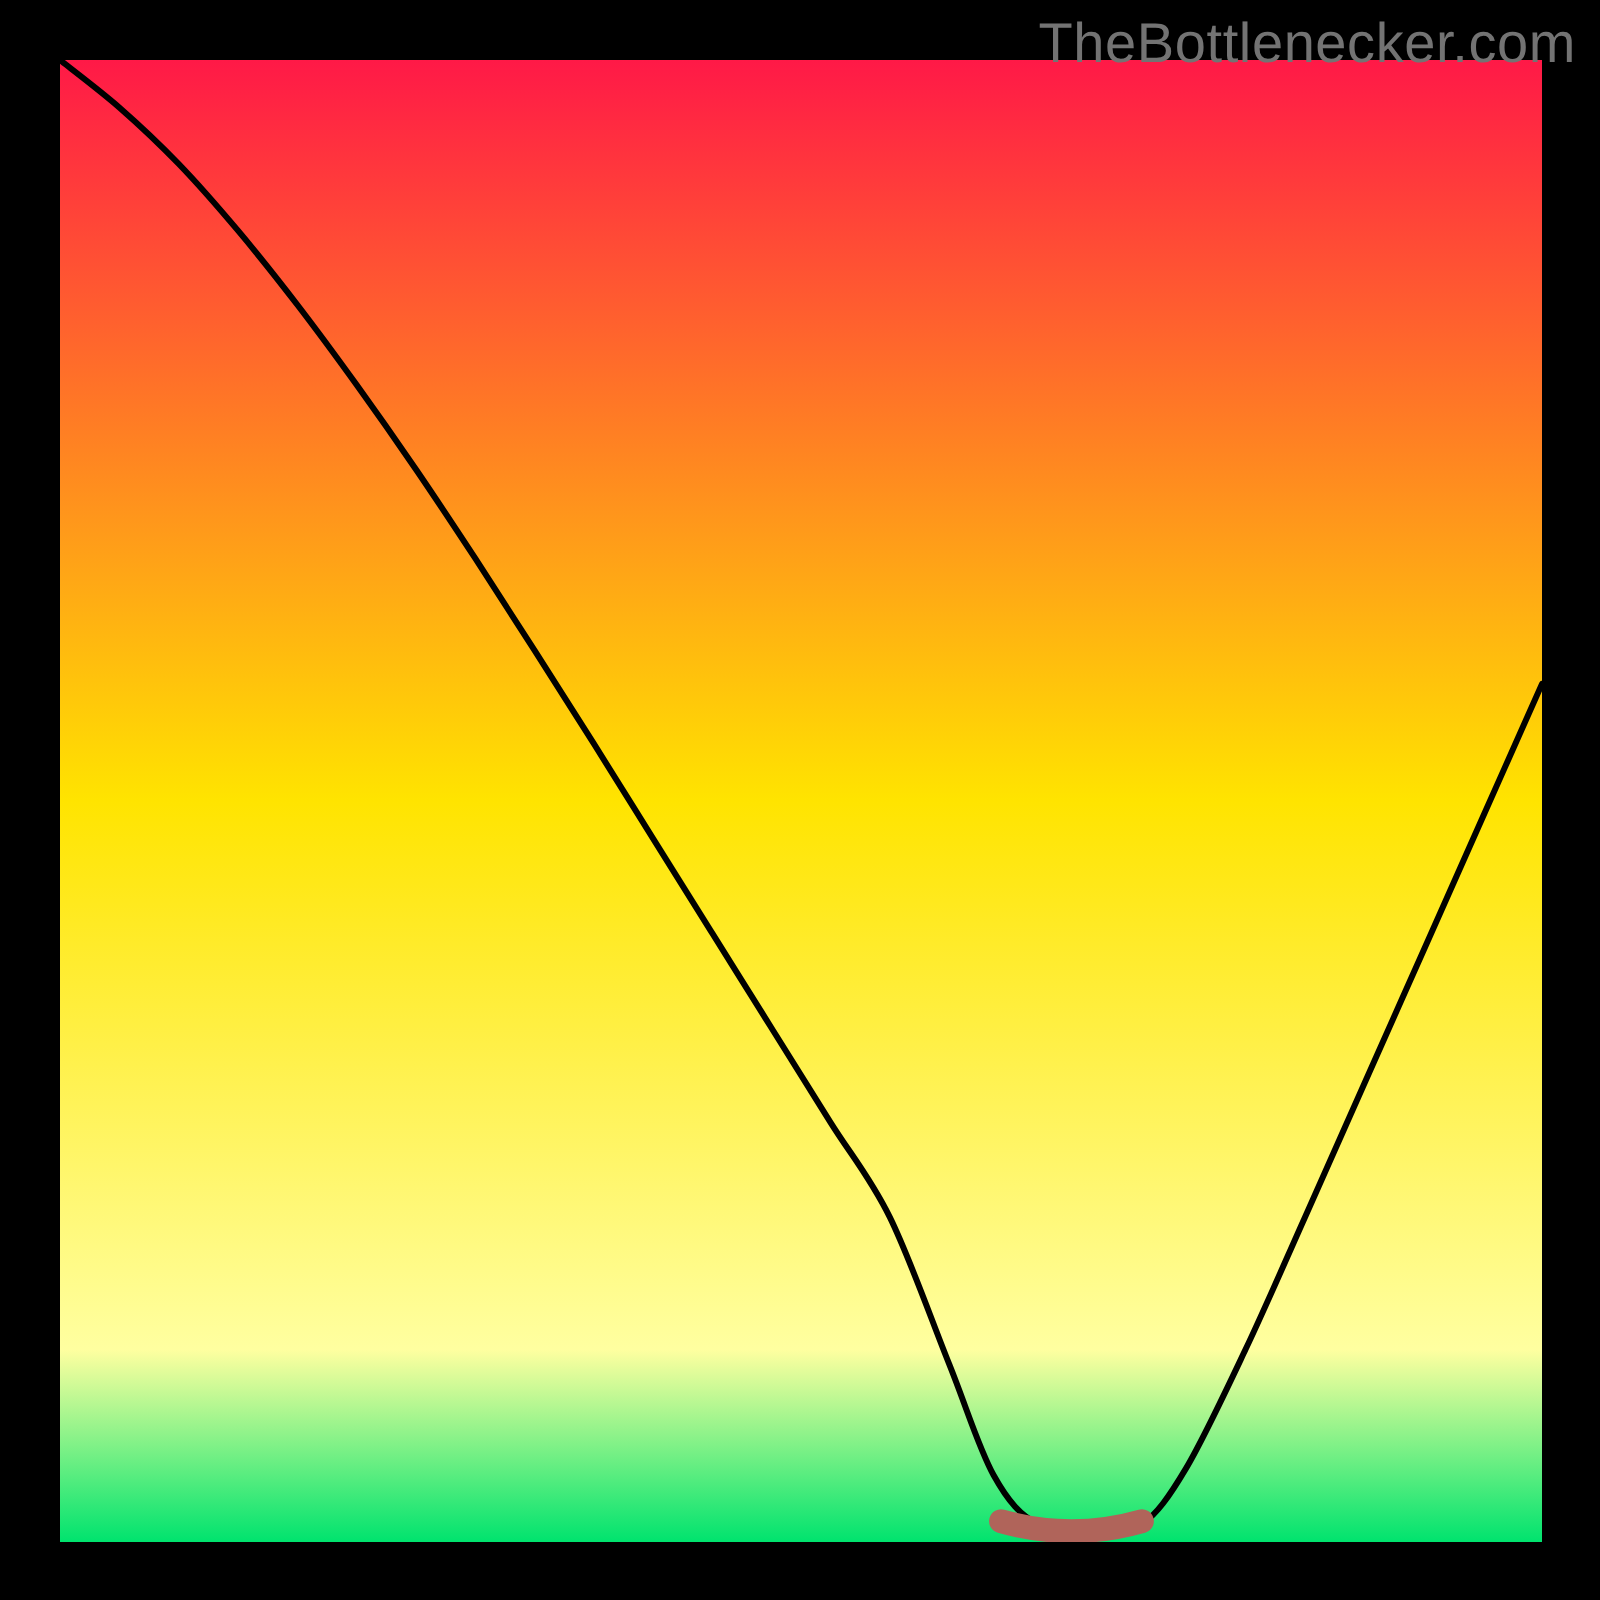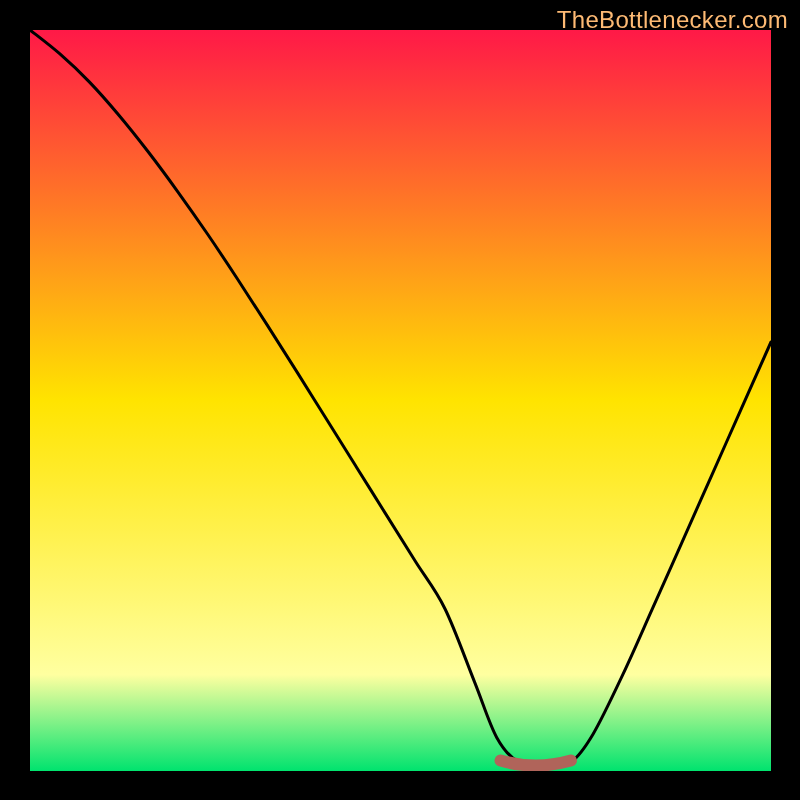--- a/index.html
+++ b/index.html
@@ -13,22 +13,22 @@
   .chart-frame {
     position: relative;
     width: 800px;
     height: 800px;
     background: #000;
   }
   .watermark {
     position: absolute;
     top: 6px;
     right: 12px;
-    color: #fdba74;
-    font-size: 24px;
+    color: #737373;
+    font-size: 28px;
     font-weight: 500;
     letter-spacing: 0.3px;
     z-index: 5;
   }
   .inner {
     position: absolute;
     left: 30px;
     top: 30px;
     width: 741px;
     height: 741px;

